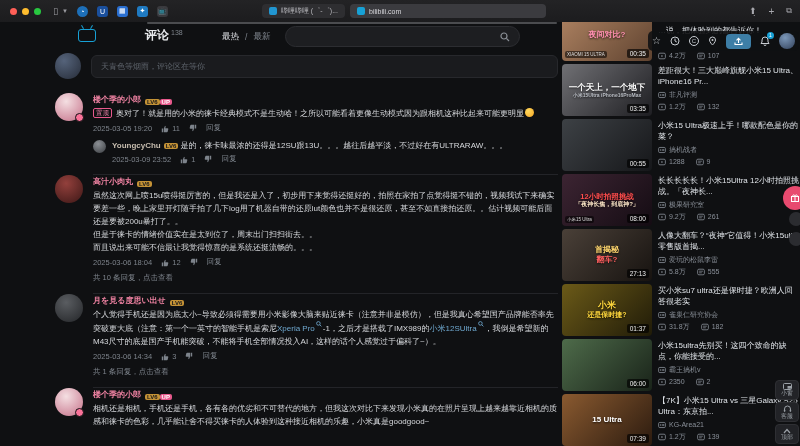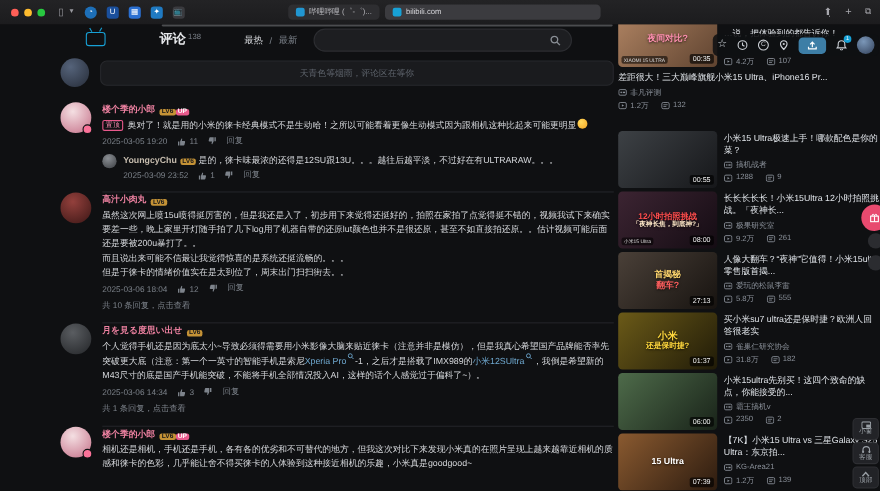--- a/index.html
+++ b/index.html
@@ -33,21 +33,21 @@
   .cm-title { position:absolute; left:145px; top:5px; color:#e6e8eb; font-size:12px; font-weight:bold; }
   .cm-count { color:#7d838b; font-size:7px; font-weight:normal; vertical-align:4px; margin-left:2px; }
   .cm-tabs { position:absolute; left:222px; top:9px; font-size:8.5px; color:#7d838b; display:flex; gap:6px;align-items:center; }
   .cm-tab-hot { color:#dcdee2; }
   .searchbox { position:absolute; left:285px; top:4px; width:235px; height:21px; background:#1d1e21;
     border:1px solid #2c2d31; border-radius:11px; }
   .searchbox svg { position:absolute; right:9px; top:5px; }
 
   
   .comments { position:absolute; left:55px; top:31px; width:503px; }
-  .composer { display:flex; gap:10px; align-items:center; margin-bottom:14px;text-align:center; }
+  .composer { display:flex; gap:10px; align-items:center; margin-bottom:14px; }
   .composer-avatar { width:26px; height:26px; border-radius:50%; background:radial-gradient(circle at 35% 30%,#55637a,#262c38); flex:none; }
   .composer-input { flex:1; height:23px; background:#1a1b1e; border:1px solid #27282c; border-radius:6px;
     color:#5e646c; font-size:8px; line-height:21px; padding:0 9px; }
 
   .comment { display:flex; gap:10px; }
   .c-avatar-wrap { position:relative; width:28px; height:28px; flex:none; }
   .c-avatar { width:28px; height:28px; border-radius:50%; }
   .av-pink { background:radial-gradient(circle at 40% 30%,#f4dfe2,#d391a3 70%,#b56e84); }
   .av-red { background:radial-gradient(circle at 40% 30%,#93403c,#3c1716); }
   .av-dark { background:radial-gradient(circle at 40% 30%,#5a5d61,#232528); }
@@ -239,22 +239,22 @@
         <div class="c-avatar av-red"></div>
 
       </div>
       <div class="c-body">
         <div class="c-userline">
           <span class="c-uname" style="color: rgb(239, 130, 162);">高汁小肉丸</span>
           <span class="c-badges"><span class="badge b-lv">LV6</span></span>
         </div>
         <div class="c-content">
                 <div class="cpara"><span>虽然这次网上喷15u喷得挺厉害的，但是我还是入了，初步用下来觉得还挺好的，拍照在家拍了点觉得挺不错的，视频我试下来确实要差一些，晚上家里开灯随手拍了几下log用了机器自带的还原lut颜色也并不是很还原，甚至不如直接拍还原。。估计视频可能后面还是要被200u暴打了。。</span></div>
+                <div class="cpara"><span>但是于徕卡的情绪价值实在是太到位了，周末出门扫扫街去。。</span></div>
                 <div class="cpara"><span>而且说出来可能不信最让我觉得惊喜的是系统还挺流畅的。。。</span></div>
-                <div class="cpara"><span>但是于徕卡的情绪价值实在是太到位了，周末出门扫扫街去。。</span></div>
               </div>
         <div class="c-footer">
           <span class="c-date">2025-03-06 18:04</span>
           <span class="c-act">
             <svg width="8" height="8" viewBox="0 0 10 10">
                     <path d="M1 4.5h1.6V9H1zM3.4 9V4.6L5 1l.9.5-.5 2.6h2.8a.9.9 0 0 1 .9 1.1L8.4 8.2a1 1 0 0 1-1 .8z" fill="#7d838b"></path>
                   </svg>
             <span class="like-n">12</span>
           </span>
           <span class="c-act">
@@ -363,20 +363,25 @@
               <rect x="0.8" y="1.5" width="8.4" height="7" rx="1.6" fill="none" stroke="#8a9099" stroke-width="1"></rect>
               <line x1="2.6" y1="4" x2="7.4" y2="4" stroke="#8a9099" stroke-width="0.9"></line>
               <line x1="2.6" y1="6" x2="6" y2="6" stroke="#8a9099" stroke-width="0.9"></line>
             </svg>
         <span class="v-dm">107</span>
       </div>
     </div>
   </div>
 
   <div class="v-item">
+    <div class="v-thumb" style="background: linear-gradient(135deg, rgb(112, 112, 116), rgb(30, 30, 34));">
+      <div class="v-ovl" style="color: rgb(255, 255, 255); font-size: 8.5px;">一个天上，一个地下</div>
+          <div class="v-ovl" style="color: rgb(185, 189, 196); font-size: 5px;">小米15Ultra iPhone16ProMax</div>
+      <span class="v-dur">03:35</span>
+    </div>
     <div class="v-info">
       <div class="v-title">差距很大！三大巅峰旗舰小米15 Ultra、iPhone16 Pr...</div>
       <div class="v-author">
         <svg width="8" height="8" viewBox="0 0 10 10">
               <rect x="0.8" y="1.8" width="8.4" height="6.4" rx="1.4" fill="none" stroke="#8a9099" stroke-width="1"></rect>
               <circle cx="3.4" cy="5" r="0.9" fill="#8a9099"></circle>
               <rect x="5.2" y="4.2" width="2.6" height="1.6" fill="#8a9099"></rect>
             </svg>
         <span class="v-author-name">非凡评测</span>
       </div>

